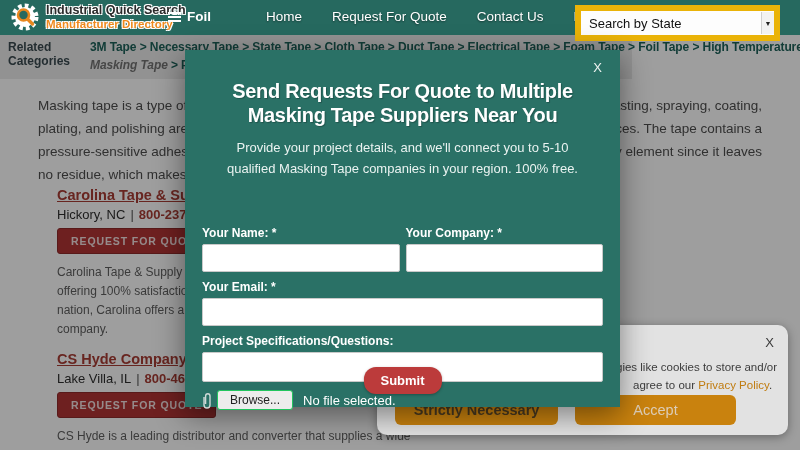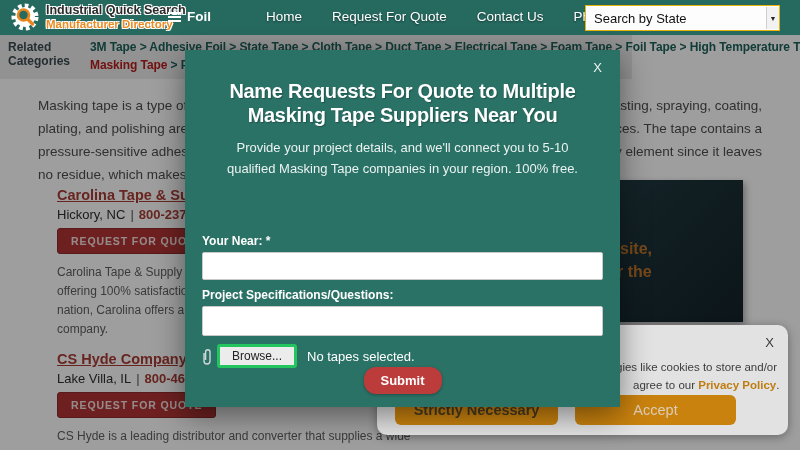--- a/index.html
+++ b/index.html
@@ -14,36 +14,36 @@
            text-shadow:-1px -1px 0 #fff,1px -1px 0 #fff,-1px 1px 0 #fff,1px 1px 0 #fff;}
   .brand-2{font-size:11.5px;font-weight:bold;color:#ef8a1d;
            text-shadow:-1px -1px 0 #fff,1px -1px 0 #fff,-1px 1px 0 #fff,1px 1px 0 #fff;}
   .menu-btn{position:absolute;left:168px;top:9px;display:flex;align-items:center;gap:6px;
             color:#fff;font-size:13.5px;font-weight:bold;cursor:pointer;}
   .bars{width:13px;height:2px;background:#fff;box-shadow:0 4px 0 #fff,0 8px 0 #fff;margin-bottom:8px;}
   .topnav{position:absolute;left:266px;top:9px;display:flex;gap:30px;}
   .topnav span{color:#fff;font-size:13.5px;font-weight:normal;text-shadow:0 1px 2px rgba(0,0,0,.45);
                white-space:nowrap;cursor:pointer;}
   .state-select{position:absolute;right:20px;top:5px;width:193px;height:24px;background:#fdfdfd;
-                border:1px solid #eab308;display:flex;align-items:center;font-size:13px;color:#111;margin-left:18px;}
+                border:6px solid #eab308;display:flex;align-items:center;font-size:13px;color:#111;margin-left:18px;}
   .state-select .txt{padding-left:8px;flex:1;}
   .state-arrow{width:12px;height:22px;border-left:1px solid #cfcfcf;display:flex;align-items:center;
                justify-content:center;font-size:7px;color:#222;background:#f2f2f2;}
 
   
   .crumbbar{position:absolute;top:35px;left:0;width:632px;height:44px;background:#ececec;}
   .crumb-label{position:absolute;left:8px;top:5px;width:80px;font-size:12px;font-weight:bold;
                color:#3a4a50;line-height:1.18;}
   .crumbs{position:absolute;left:90px;font-size:12px;font-weight:bold;color:#1d625a;
           white-space:nowrap;letter-spacing:-0.1px;}
   .crumbs.r1{top:5px;}
   .crumbs.r2{top:23px;}
   .crumb{cursor:pointer;}
   .crumb::after{content:" > ";}
-  .crumb-current{color:#b91c1c;}
+  .crumb-current{color:#737373;font-style:italic;}
   .crumb-current::after{content:" > ";font-style:normal;color:#1d625a;}
 
   .intro{position:absolute;left:38px;top:98px;width:724px;font-size:13.5px;color:#4e4e4e;}
   .intro-line{display:flex;justify-content:space-between;height:23px;white-space:nowrap;}
 
   .company{position:absolute;left:57px;width:420px;}
   .c1{top:186px;} .c2{top:350px;}
   .c-name{display:inline-block;font-size:14.5px;font-weight:bold;color:#a83d35;
           text-decoration:underline;white-space:nowrap;cursor:pointer;}
   .c-loc{margin-top:3px;font-size:13px;color:#2e2e2e;white-space:nowrap;}
@@ -64,21 +64,21 @@
   
   .overlay{position:absolute;left:0;top:0;width:800px;height:450px;background:rgba(0,0,0,.38);z-index:40;}
 
   
   .cookie{position:absolute;left:377px;top:325px;width:411px;height:110px;background:#e2e2e2;
           border-radius:10px;z-index:45;box-shadow:0 2px 10px rgba(0,0,0,.35);}
   .ck-title{position:absolute;left:237px;top:11px;font-size:14px;font-weight:bold;color:#3a3a3a;}
   .ck-close{position:absolute;right:14px;top:10px;font-size:13px;color:#3a3a3a;cursor:pointer;}
   .ck-l1{position:absolute;left:239px;top:36px;font-size:11.5px;color:#3d3d3d;white-space:nowrap;}
   .ck-l2{position:absolute;left:256px;top:54px;font-size:11.5px;color:#3d3d3d;white-space:nowrap;}
-  .ck-link{color:#c07c10;font-weight:bold;cursor:pointer;}
+  .ck-link{color:#c07c10;font-weight:normal;cursor:pointer;}
   .ck-btn{position:absolute;top:70px;height:30px;background:#c9820e;border-radius:6px;
           display:flex;align-items:center;justify-content:center;font-size:14.5px;cursor:pointer;}
   .ck-necessary{left:18px;width:163px;color:#4a3a20;font-weight:bold;}
   .ck-accept{left:198px;width:161px;color:#dccdb8;}
 
   
   .modal{position:absolute;left:185px;top:50px;width:435px;height:357px;background:#2a7166;
          z-index:70;box-shadow:0 8px 28px rgba(0,0,0,.45);color:#fff;}
   .m-close{position:absolute;right:18px;top:10px;font-size:13px;color:#eef4f2;cursor:pointer;}
   .m-title{margin:30px auto 0;width:404px;text-align:center;font-size:20px;font-weight:bold;
@@ -87,37 +87,37 @@
   .m-form{position:absolute;left:17px;right:17px;top:176px;}
   .m-row{display:flex;gap:6px;}
   .m-col{flex:1;}
   .m-label{font-size:12px;font-weight:bold;margin:8px 0 4px;}
   .m-input{width:100%;height:28px;border:1px solid #c9c9c9;background:#fff;box-sizing:border-box;
            border-radius:2px;font-size:13px;padding:0 5px;font-family:"Liberation Sans",sans-serif;}
   .m-area{width:100%;height:30px;border:1px solid #c9c9c9;background:#fff;box-sizing:border-box;
           border-radius:2px;resize:none;font-family:"Liberation Sans",sans-serif;}
   .m-filerow{display:flex;align-items:center;margin-top:4px;}
   .clip{margin-right:4px;}
-  .m-browse{background:#ececec;border:3px solid #22c55e;border-radius:3px;color:#222;
+  .m-browse{background:#ececec;border:1px solid #22c55e;border-radius:3px;color:#222;
             font-size:12px;padding:2px 12px;cursor:pointer;}
   .m-nofile{font-size:13px;color:#fff;margin-left:10px;}
   .m-submit{position:absolute;left:50%;transform:translateX(-50%);bottom:13px;background:#bc3b3b;
             color:#fff;font-size:13px;font-weight:bold;padding:6px 17px;border-radius:12px;
             border:none;cursor:pointer;box-shadow:0 1px 3px rgba(0,0,0,.3);
             font-family:"Liberation Sans",sans-serif;}
 </style>
 </head>
 <body>
 
 <div class="stage">
 
   <div class="crumbbar">
     <div class="crumb-label">Related Categories</div>
     <div class="crumbs r1">
-      <span class="crumb">3M Tape</span><span class="crumb">Adhesive Foil</span><span class="crumb">State Tape</span><span class="crumb">Cloth Tape</span><span class="crumb">Duct Tape</span><span class="crumb">Electrical Tape</span><span class="crumb">Foam Tape</span><span class="crumb">Foil Tape</span><span class="crumb">High Temperature Tape</span>
+      <span class="crumb">3M Tape</span><span class="crumb">Necessary Tape</span><span class="crumb">State Tape</span><span class="crumb">Cloth Tape</span><span class="crumb">Duct Tape</span><span class="crumb">Electrical Tape</span><span class="crumb">Foam Tape</span><span class="crumb">Foil Tape</span><span class="crumb">High Temperature Tape</span>
     </div>
     <div class="crumbs r2">
       <span class="crumb-current">Masking Tape</span><span>P</span>
     </div>
   </div>
 
   <div class="intro">
     <div class="intro-line">
         <span>Masking tape is a type of adh</span>
         <span>ng, blasting, spraying, coating,</span>
@@ -155,24 +155,20 @@
     <div class="c-loc">
       <span>Lake Villa, IL</span><span class="c-div">|</span><span class="c-phone">800-461-41</span>
     </div>
     <span class="c-rfq">REQUEST FOR QUOTE</span>
     <div class="c-desc">
       <div>CS Hyde is a leading distributor and converter that supplies a wide</div>
       <div>variety of high performance tapes with pressure sensitive adhesive.</div>
     </div>
   </div>
 
-  <div class="ad">
-    <span class="ad-frag ad-f1">site,</span>
-    <span class="ad-frag ad-f2">r the</span>
-  </div>
 
   <div class="overlay"></div>
 
   <div class="cookie">
     <span class="ck-title">t</span>
     <span class="ck-close">X</span>
     <div class="ck-l1">gies like cookies to store and/or</div>
     <div class="ck-l2"><span>agree to our </span><span class="ck-link">Privacy Policy</span><span>.</span></div>
     <div class="ck-btn ck-accept">Accept</div>
     <div class="ck-btn ck-necessary">Strictly Necessary</div>
@@ -202,35 +198,45 @@
       <span>Photo Gallery</span>
     </div>
     <div class="state-select">
       <span class="txt">Search by State</span>
       <span class="state-arrow">▼</span>
     </div>
   </div>
 
   <div class="modal">
     <span class="m-close">X</span>
-    <div class="m-title">Name Requests For Quote to Multiple Masking Tape Suppliers Near You</div>
+    <div class="m-title">Send Requests For Quote to Multiple Masking Tape Suppliers Near You</div>
     <div class="m-sub">Provide your project details, and we'll connect you to 5-10 qualified Masking Tape companies in your region. 100% free.</div>
     <div class="m-form">
       <div class="m-row">
         <div class="m-col">
-          <div class="m-label">Your Near: *</div>
+          <div class="m-label" style="margin-top:0;">Your Name: *</div>
+          <input class="m-input" style="">
+        </div>
+        <div class="m-col">
+          <div class="m-label" style="margin-top:0;">Your Company: *</div>
+          <input class="m-input" style="">
+        </div>
+      </div>
+      <div class="m-row">
+        <div class="m-col">
+          <div class="m-label">Your Email: *</div>
           <input class="m-input" style="">
         </div>
       </div>
       <div class="m-label">Project Specifications/Questions:</div>
       <textarea class="m-area" style=""></textarea>
       <div class="m-filerow">
         <svg class="clip" width="11" height="17" viewBox="0 0 11 17">
           <path d="M2 5 v8 a3 3 0 0 0 6 0 V4 a2.2 2.2 0 0 0 -4.4 0 v8" fill="none" stroke="#cfd8d6" stroke-width="1.4"></path>
         </svg>
         <span class="m-browse">Browse...</span>
-        <span class="m-nofile">No tapes selected.</span>
+        <span class="m-nofile">No file selected.</span>
       </div>
     </div>
     <button class="m-submit">Submit</button>
   </div>
 
 </div>
 
 </body></html>

